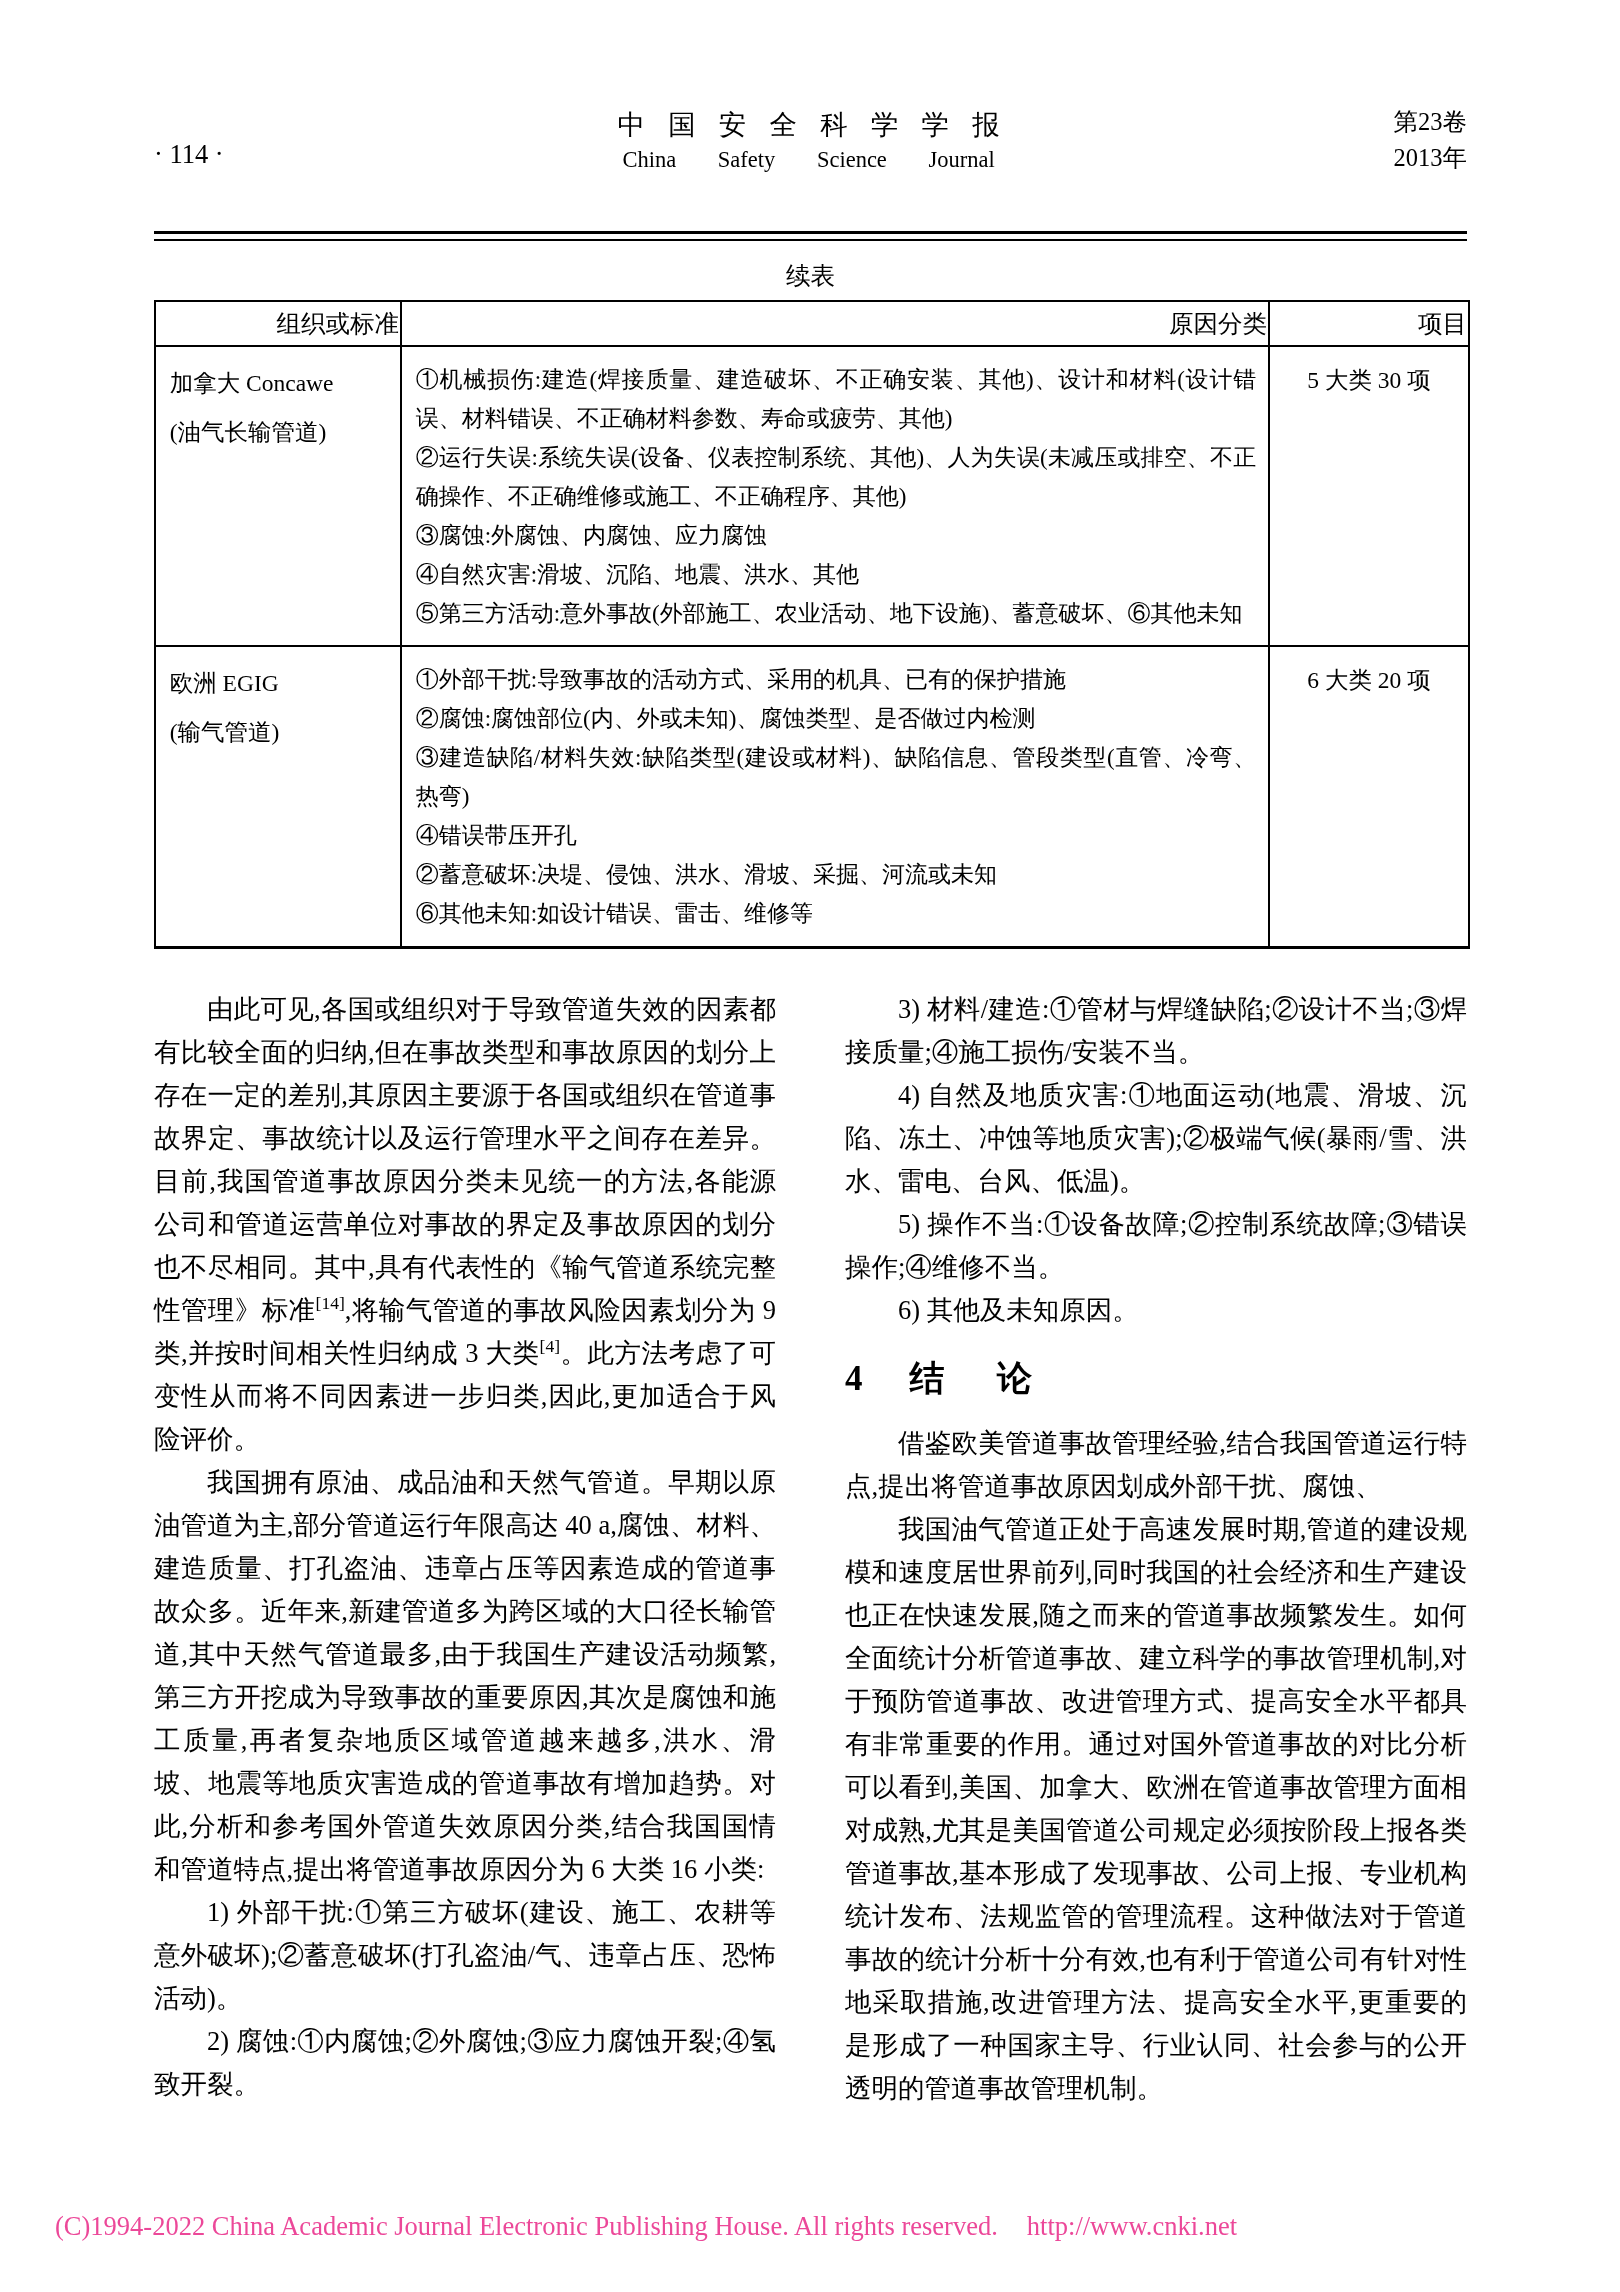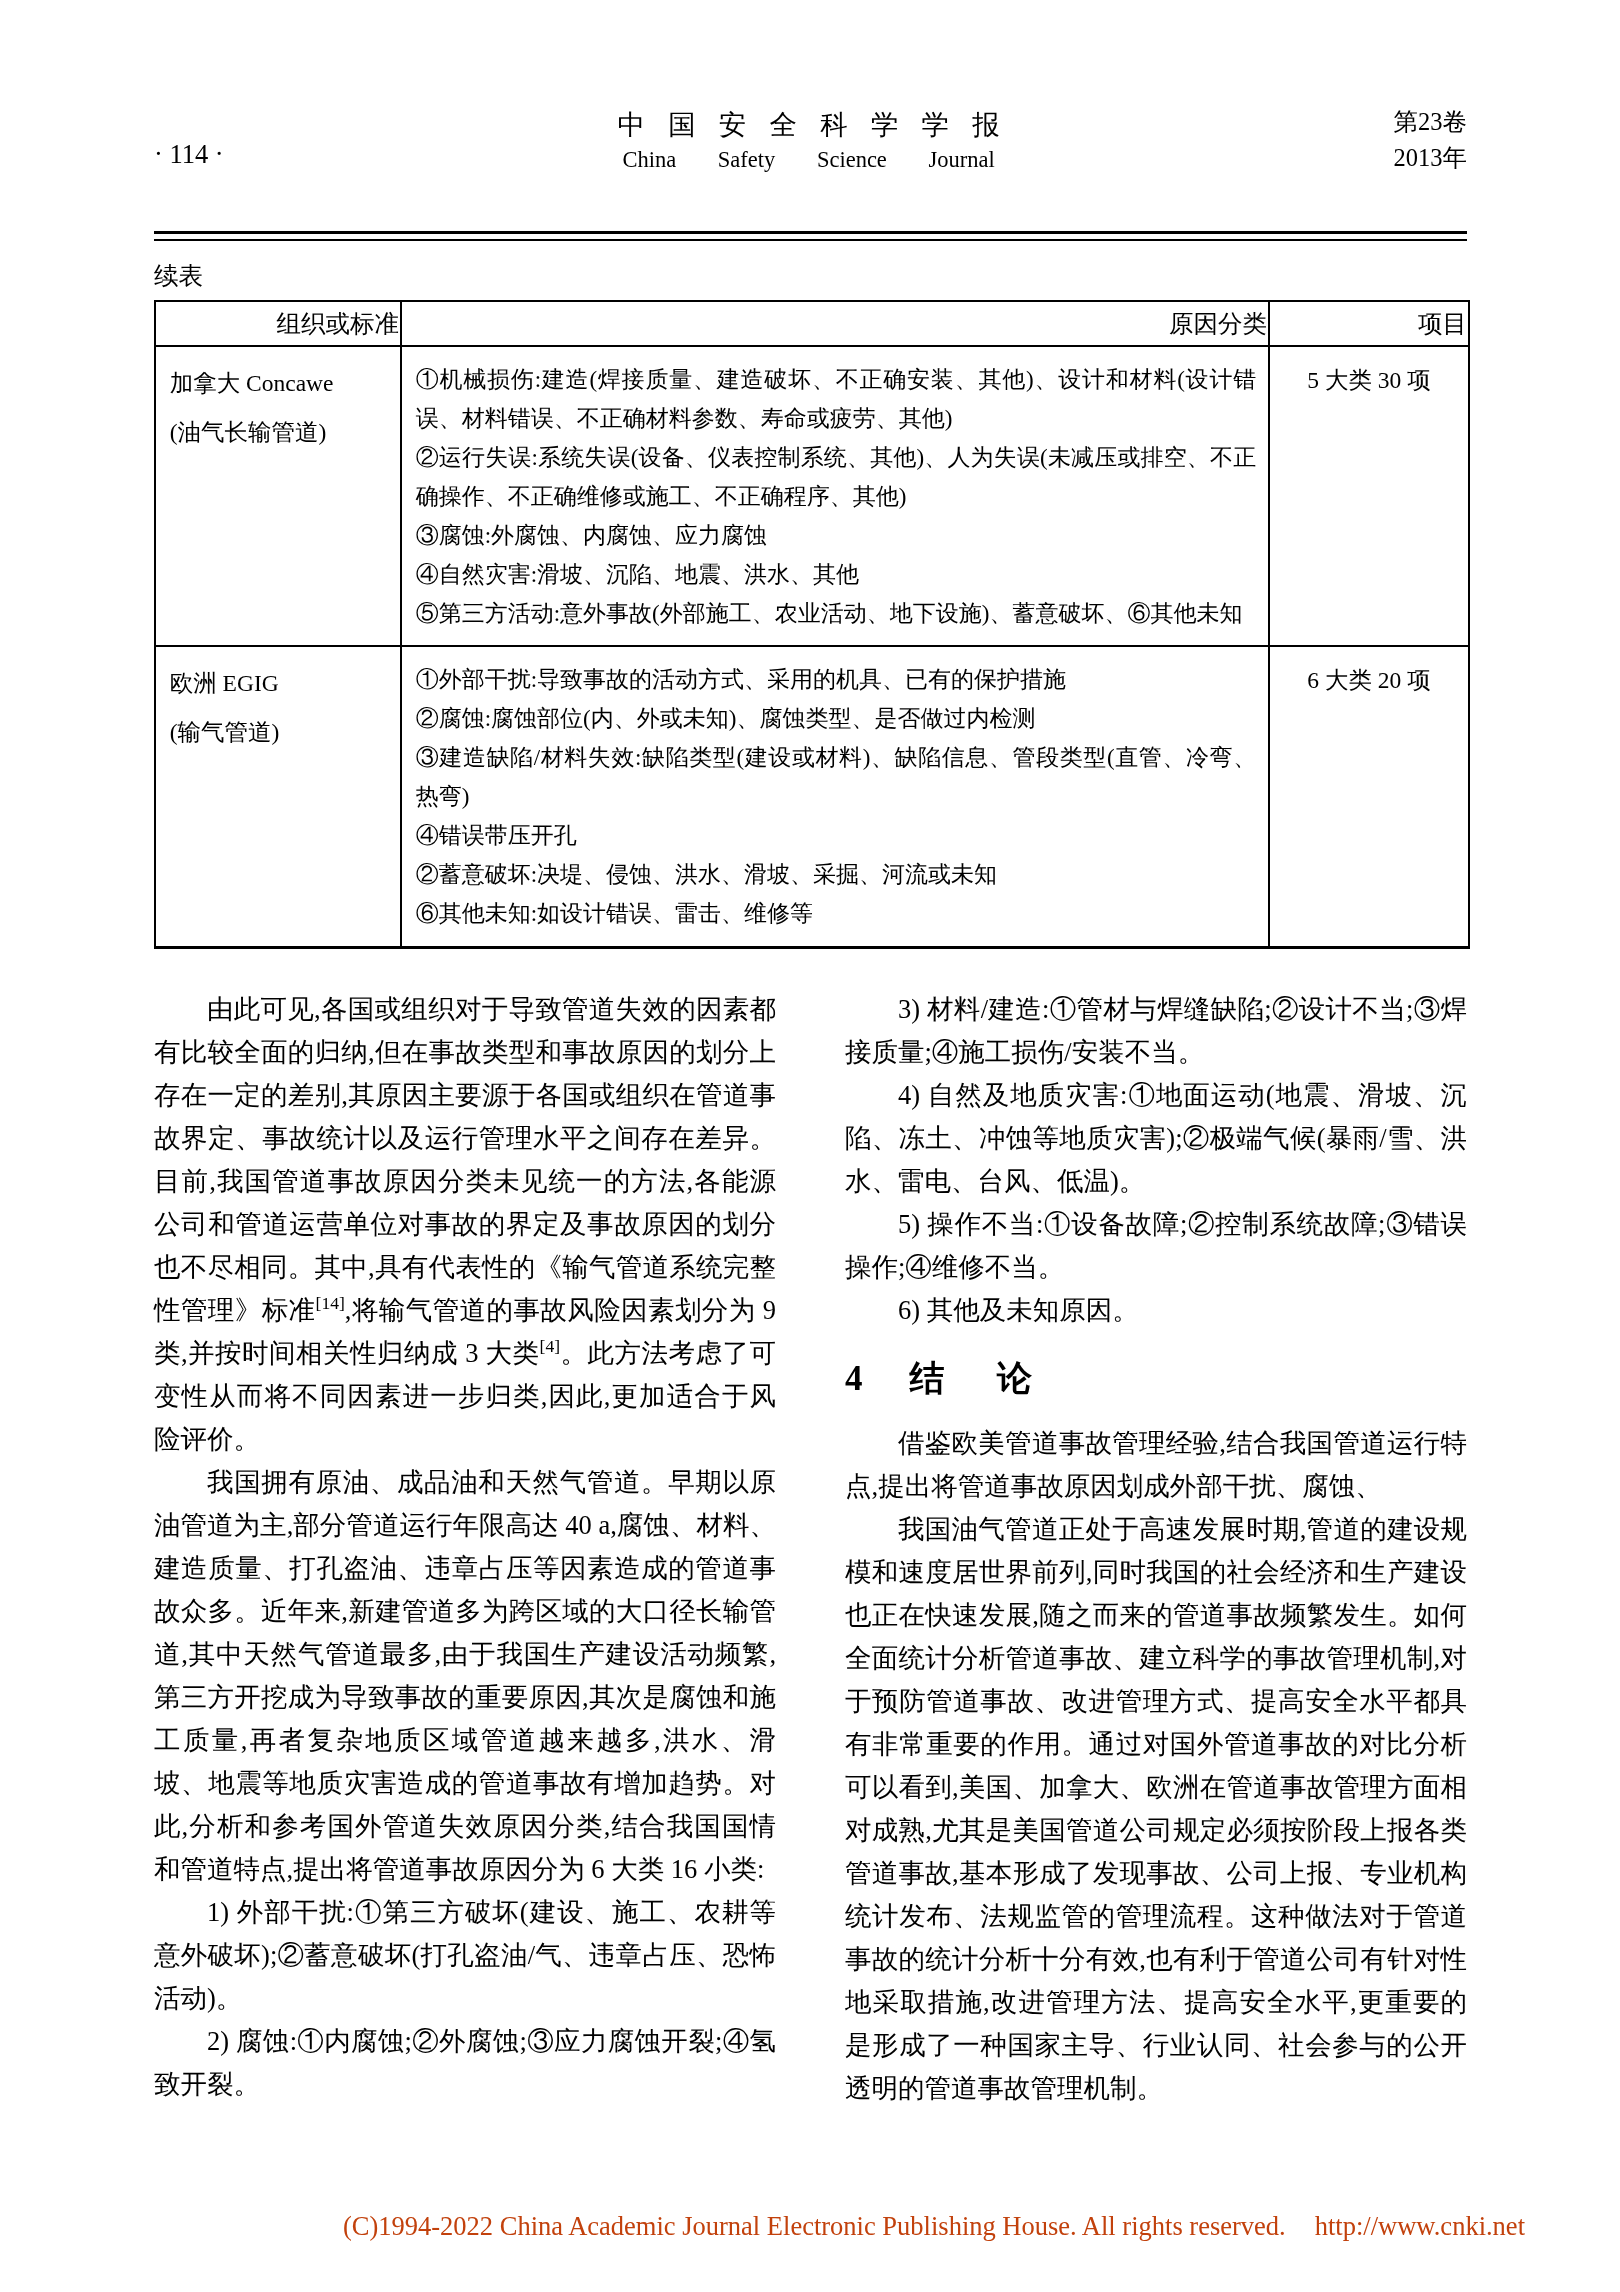--- a/index.html
+++ b/index.html
@@ -29,21 +29,21 @@
   .vol-block{text-align:right;font-size:24.5px;line-height:36px;white-space:nowrap;}
 
   .double-rule{
     position:absolute;left:154px;top:231px;width:1313px;
     height:4.9px;border-top:3.9px solid #000;border-bottom:2.9px solid #000;
   }
 
   
   .table-note{
     position:absolute;left:154px;top:259px;width:1313px;
-    text-align:left;font-size:24.5px;
+    text-align:center;font-size:24.5px;
   }
   table.cause-table{
     position:absolute;left:154px;top:300px;width:1314px;
     border-collapse:collapse;table-layout:fixed;
     border-top:2.9px solid #000;border-bottom:3.9px solid #000;
   }
   .cause-table col.c1{width:246px;}
   .cause-table col.c2{width:868px;}
   .cause-table col.c3{width:200px;}
   .cause-table th{
@@ -70,21 +70,21 @@
     margin:23.5px 0 21.6px 0;
     font-size:35px;font-weight:bold;line-height:45px;
     text-indent:0;text-align:left;
   }
   h2.section-heading .sec-num{margin-right:1.0em;}
   h2.section-heading .sec-title{letter-spacing:0.25em;margin-left:12px;}
 
   
   .scan-footer{
     position:absolute;left:55px;top:2211px;width:1470px;
-    color:#c2410c;font-size:26.5px;white-space:nowrap;text-align:right;
+    color:#ec4899;font-size:26.5px;white-space:nowrap;
   }
   .scan-footer .url{margin-left:29px;}
 </style>
 </head>
 <body>
 
 <div class="page">
 
   <div class="page-header">
     <div class="page-num">· 114 ·</div>

